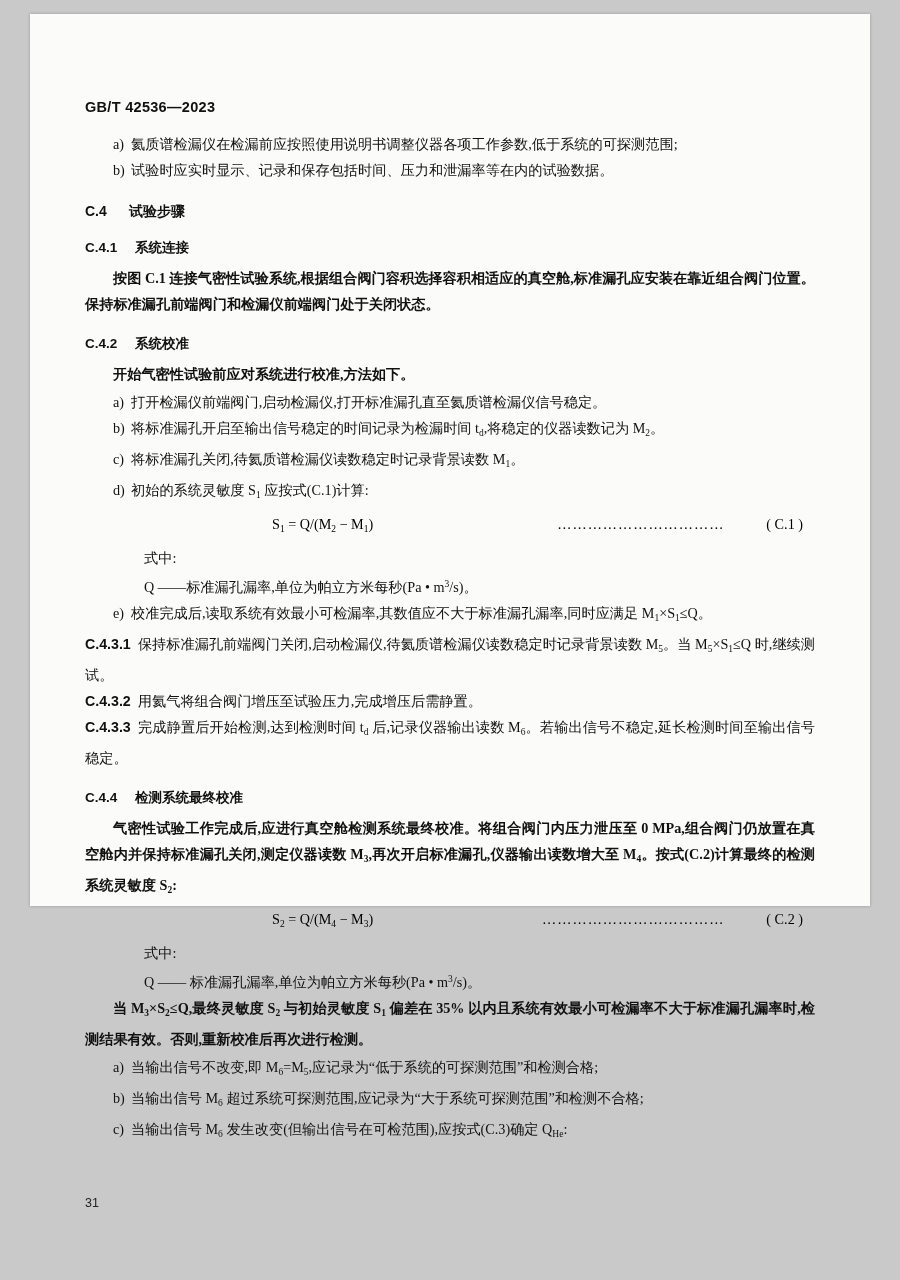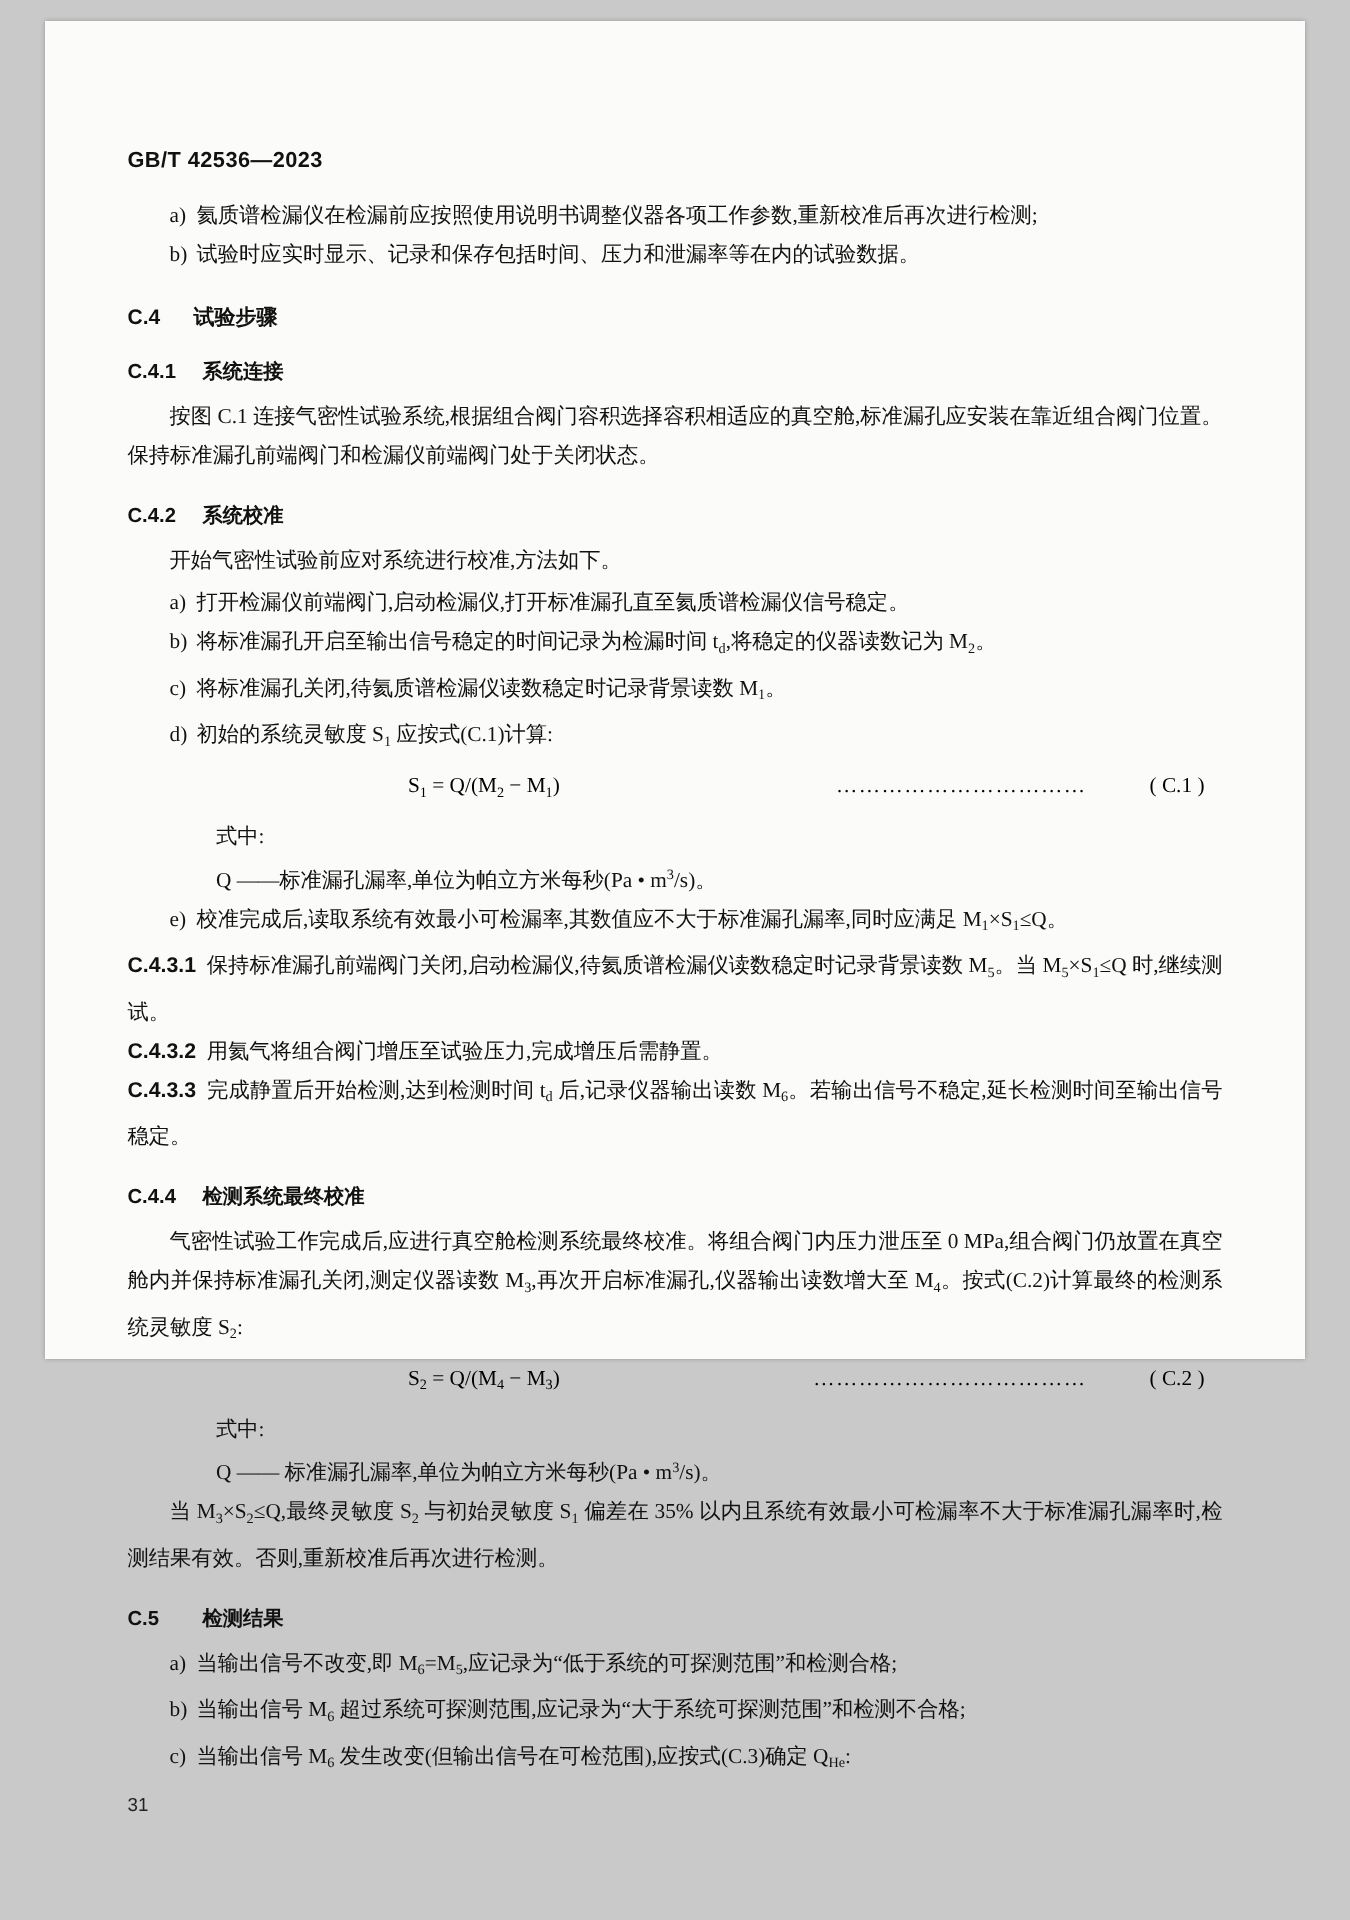--- a/index.html
+++ b/index.html
@@ -31,21 +31,21 @@
   .h3{
     font-family:"Liberation Sans","DejaVu Sans",sans-serif;
     font-weight:bold;font-size:13.5px;color:#111;
     margin:18px 0 8px 0;
   }
   .h3 .num{display:inline-block;min-width:50px;}
   p{
     font-size:14.2px;line-height:26px;color:#111;
     margin:0 0 2px 0;text-align:justify;
   }
-  p.ind{text-indent:28px;}
+  p.ind{text-indent:28px;font-weight:bold;}
   .lvl4{font-size:14.2px;line-height:26px;color:#111;margin:0;text-align:justify;}
   .lvl4 .tag{font-family:"Liberation Sans","DejaVu Sans",sans-serif;font-weight:bold;}
   .list{margin:0;padding:0;}
   .li{
     display:flex;font-size:14.2px;line-height:26px;color:#111;
     margin:0;
   }
   .li .mk{
     width:46px;flex:0 0 46px;text-align:left;padding-left:28px;
     box-sizing:border-box;
@@ -72,21 +72,21 @@
 <body>
 
 <div class="page">
   <div class="inner">
 
     <div class="header">GB/T 42536—2023</div>
 
     <div class="list">
       <div class="li">
         <span class="mk">a)</span>
-        <span class="tx">氦质谱检漏仪在检漏前应按照使用说明书调整仪器各项工作参数,重新校准后再次进行检测;</span>
+        <span class="tx">氦质谱检漏仪在检漏前应按照使用说明书调整仪器各项工作参数,低于系统的可探测范围;</span>
       </div>
       <div class="li">
         <span class="mk">b)</span>
         <span class="tx">试验时应实时显示、记录和保存包括时间、压力和泄漏率等在内的试验数据。</span>
       </div>
     </div>
 
     <div class="h2">
       <span class="num">C.4</span><span>试验步骤</span>
     </div>
@@ -154,23 +154,20 @@
     <div class="eq">
       <span class="body">S<sub>2</sub> = Q/(M<sub>4</sub> − M<sub>3</sub>)</span>
       <span class="dots">………………………………</span>
       <span class="no">( C.2 )</span>
     </div>
 
     <div class="sub">式中:</div>
     <div class="sub">Q —— 标准漏孔漏率,单位为帕立方米每秒(Pa • m<sup>3</sup>/s)。</div>
     <p class="ind">当 M<sub>3</sub>×S<sub>2</sub>≤Q,最终灵敏度 S<sub>2</sub> 与初始灵敏度 S<sub>1</sub> 偏差在 35% 以内且系统有效最小可检漏率不大于标准漏孔漏率时,检测结果有效。否则,重新校准后再次进行检测。</p>
 
-    <div class="h3">
-      <span class="num">C.5</span><span>检测结果</span>
-    </div>
 
     <div class="list">
       <div class="li">
         <span class="mk">a)</span>
         <span class="tx">当输出信号不改变,即 M<sub>6</sub>=M<sub>5</sub>,应记录为“低于系统的可探测范围”和检测合格;</span>
       </div>
       <div class="li">
         <span class="mk">b)</span>
         <span class="tx">当输出信号 M<sub>6</sub> 超过系统可探测范围,应记录为“大于系统可探测范围”和检测不合格;</span>
       </div>

